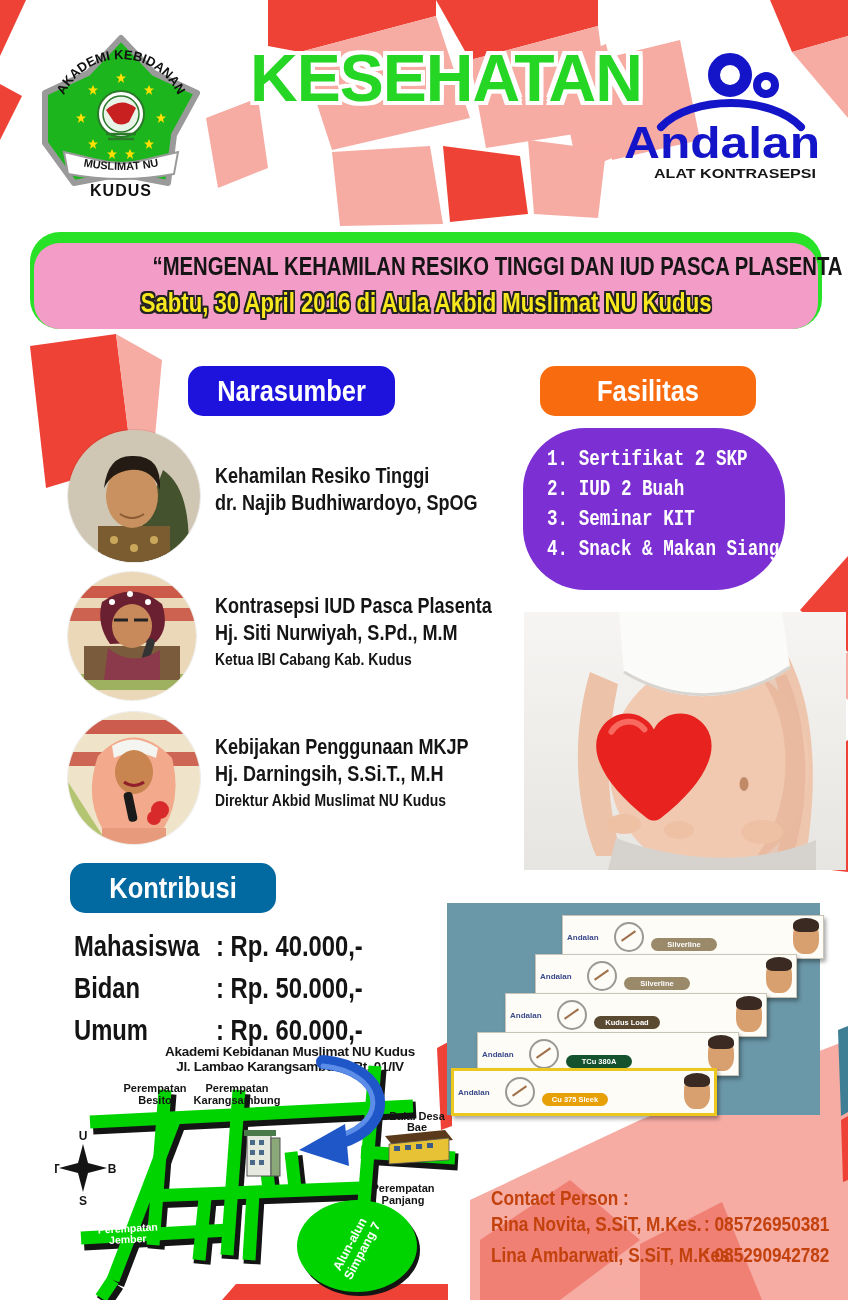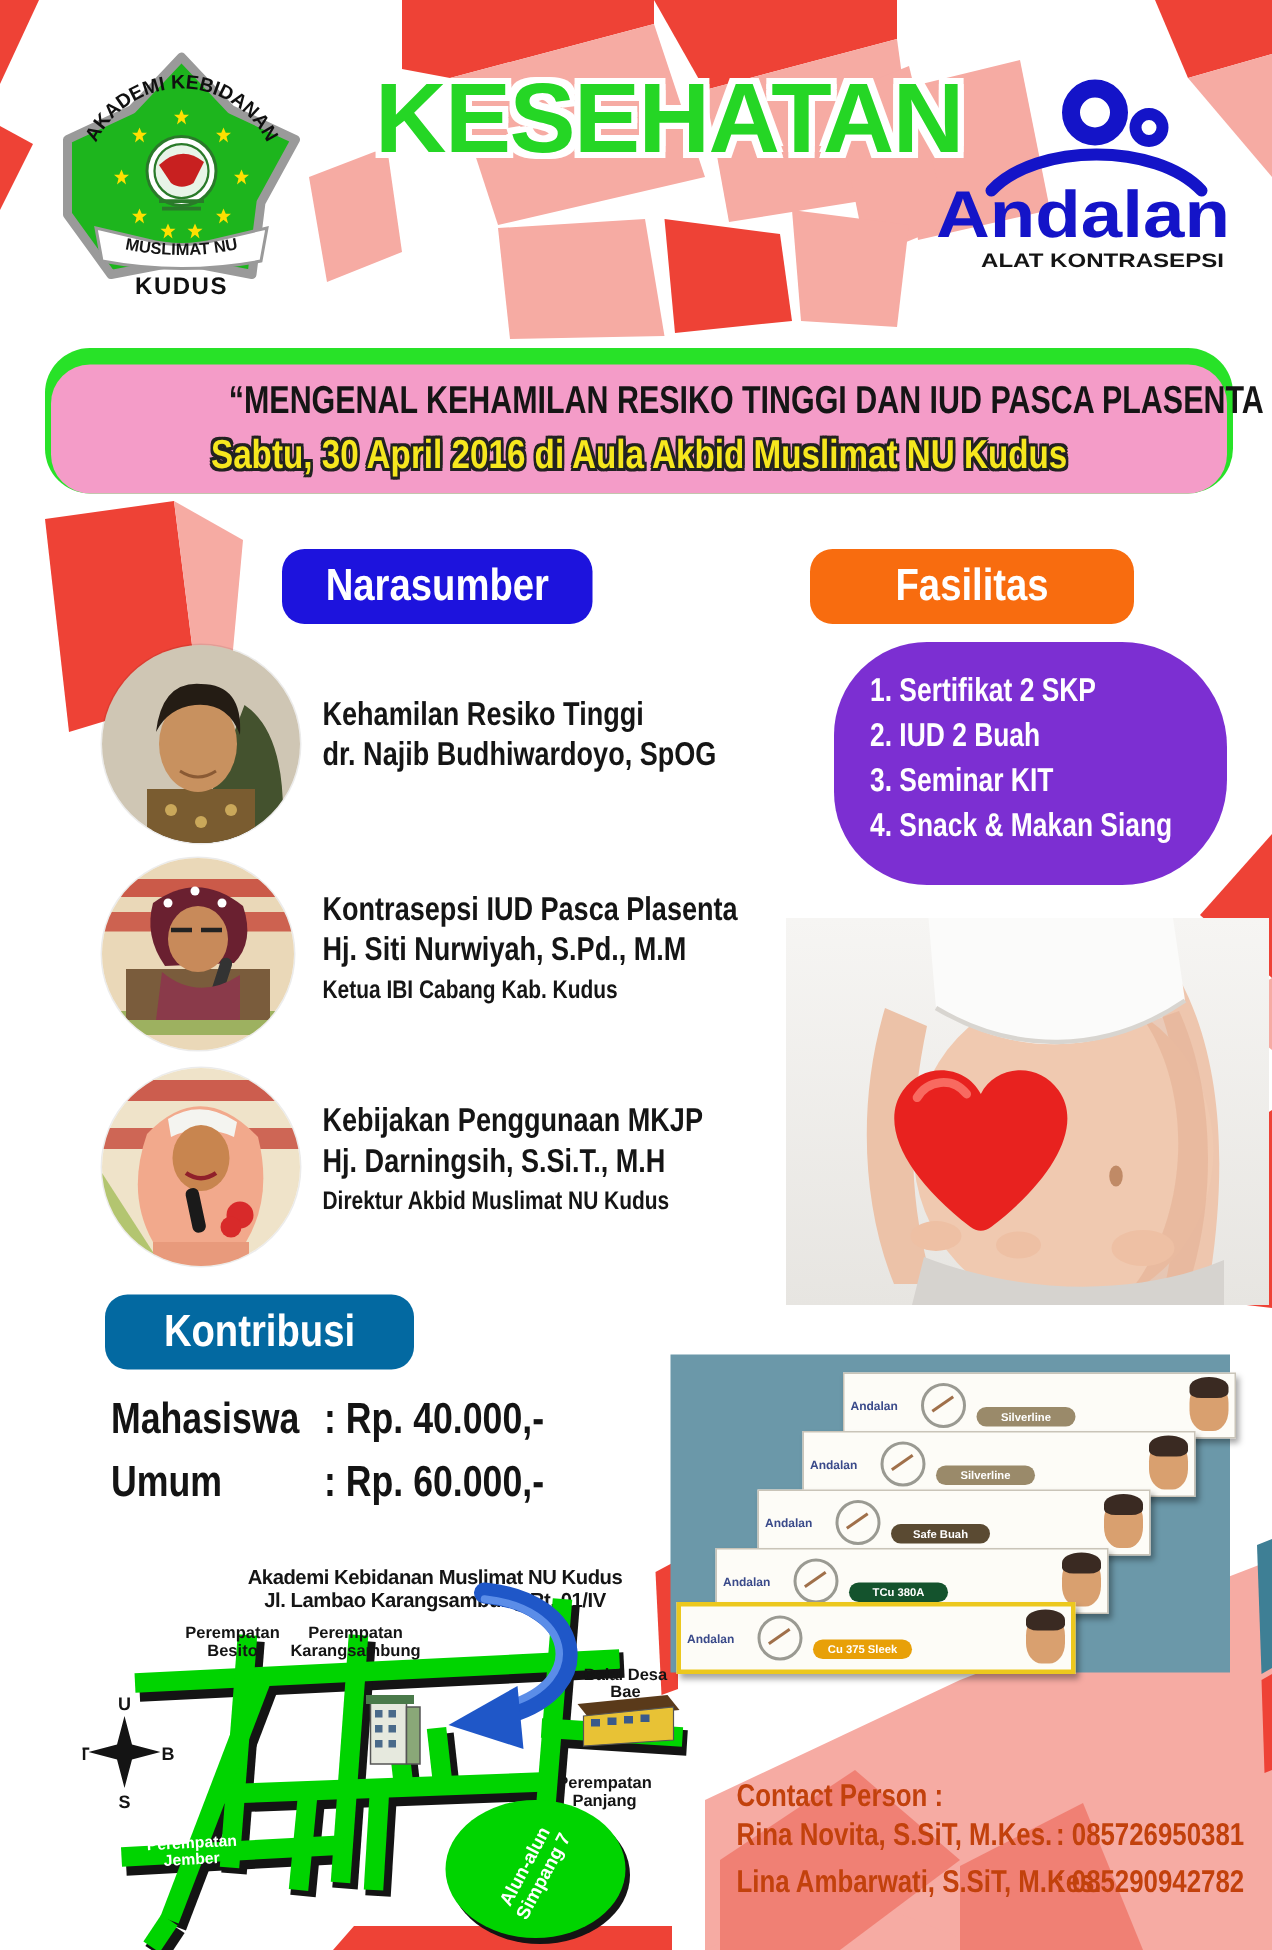--- a/index.html
+++ b/index.html
@@ -27,21 +27,21 @@
   .pill{border-radius:15px;text-align:center;color:#fff;font-weight:800;}
   .pill .cond{transform:scaleX(.85);}
   .btn-nara{left:188px;top:366px;width:207px;height:50px;line-height:50px;font-size:30px;background:#1d13dd;}
   .btn-fasil{left:540px;top:366px;width:216px;height:50px;line-height:50px;font-size:30px;background:#f86c0f;}
   .btn-kontr{left:70px;top:863px;width:206px;height:50px;line-height:50px;font-size:30px;background:#0369a1;}
   
   .photo{border-radius:50%;overflow:hidden;box-shadow:0 0 0 1px rgba(0,0,0,.08);}
   .sp-text{line-height:27px;font-size:22px;font-weight:800;color:#151515;}
   .sp-text .role{font-size:17px;}
   
-  .fasil-box{left:556px;top:428px;width:262px;height:162px;background:#7c2fd2;border-radius:62px 70px 70px 62px;}
+  .fasil-box{left:523px;top:428px;width:262px;height:162px;background:#7c2fd2;border-radius:62px 70px 70px 62px;font-family:Liberation Mono, monospace;}
   .fasil-list{margin:0;padding:17px 0 0 24px;list-style:none;}
   .fasil-list li{font-size:22px;line-height:30px;font-weight:800;color:#fff;}
   .fasil-list .condl{transform:scaleX(.8);}
   
   .price-row{position:relative;height:42px;font-size:29px;font-weight:800;color:#141414;}
   .price-row .lab{position:absolute;left:0;top:0;}
   .price-row .val{position:absolute;left:142px;top:0;}
   
   .prod-panel{left:447px;top:903px;width:373px;height:212px;background:#6b98a9;}
   .prod-box{position:absolute;width:252px;height:42px;background:#fdfcf7;border:1px solid #c9c4b8;
@@ -272,20 +272,24 @@
 
   <div class="abs pill btn-kontr">
     <span class="cond">Kontribusi</span>
   </div>
   <div class="abs" style="left:74px;top:930px;width:330px;">
     <div class="price-row">
       <span class="lab"><span class="condl">Mahasiswa</span></span>
       <span class="val"><span class="condl">: Rp. 40.000,-</span></span>
     </div>
     <div class="price-row">
+      <span class="lab"><span class="condl">Bidan</span></span>
+      <span class="val"><span class="condl">: Rp. 50.000,-</span></span>
+    </div>
+    <div class="price-row">
       <span class="lab"><span class="condl">Umum</span></span>
       <span class="val"><span class="condl">: Rp. 60.000,-</span></span>
     </div>
   </div>
 
   <div class="abs prod-panel">
     <div class="prod-box" style="left:115px;top:12px;">
       <span class="p-brand">Andalan</span>
       <span class="p-ring"></span>
       <span class="p-badge" style="background:#9a8a6a;">Silverline</span>
@@ -293,21 +297,21 @@
     </div>
     <div class="prod-box" style="left:88px;top:51px;">
       <span class="p-brand">Andalan</span>
       <span class="p-ring"></span>
       <span class="p-badge" style="background:#9a8a6a;">Silverline</span>
       <span class="p-face"></span>
     </div>
     <div class="prod-box" style="left:58px;top:90px;">
       <span class="p-brand">Andalan</span>
       <span class="p-ring"></span>
-      <span class="p-badge" style="background:#5a4a32;">Safe Buah</span>
+      <span class="p-badge" style="background:#5a4a32;">Kudus Load</span>
       <span class="p-face"></span>
     </div>
     <div class="prod-box" style="left:30px;top:129px;">
       <span class="p-brand">Andalan</span>
       <span class="p-ring"></span>
       <span class="p-badge" style="background:#14532d;">TCu 380A</span>
       <span class="p-face"></span>
     </div>
     <div class="prod-box gold" style="left:4px;top:165px;">
       <span class="p-brand">Andalan</span>

